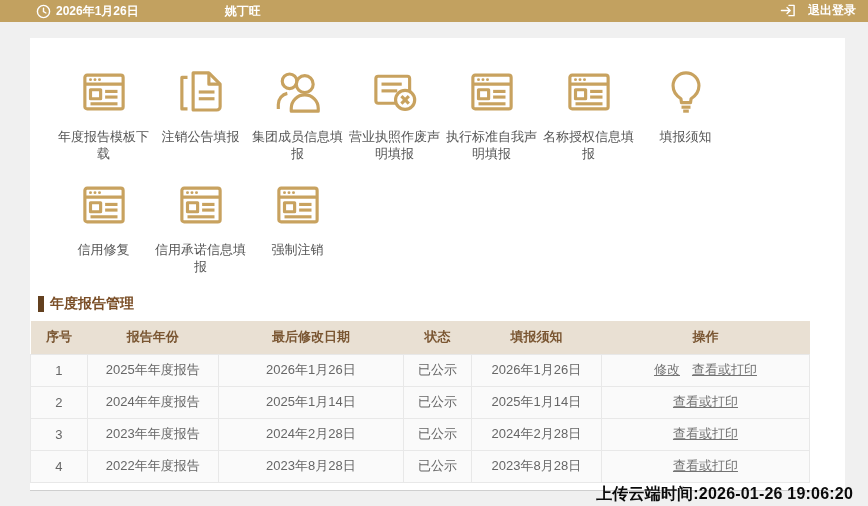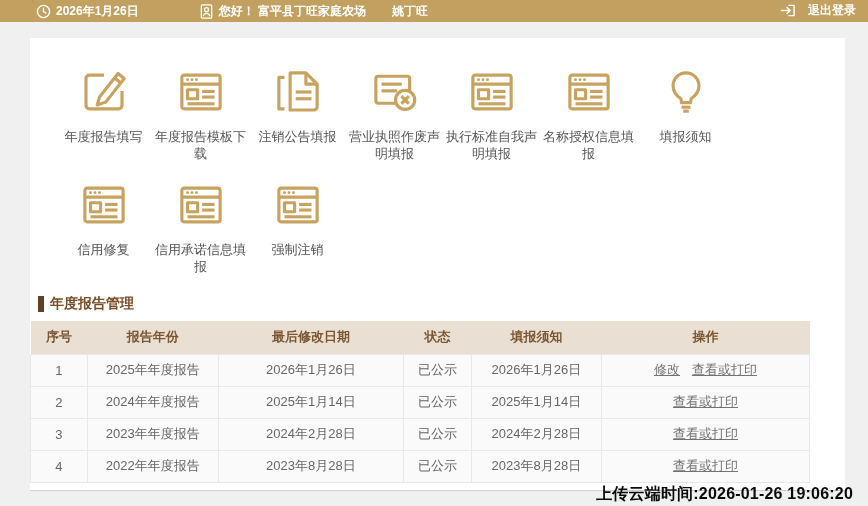--- a/index.html
+++ b/index.html
@@ -127,62 +127,54 @@
 <div class="topbar">
   <div class="topbar-left">
     <span class="tb-item">
       <svg width="15" height="15" viewBox="0 0 16 16" fill="none" stroke="#fff" stroke-width="1.5" stroke-linecap="round">
         <circle cx="8" cy="8" r="6.5"></circle>
           <path d="M8 4.5 V8 l2.6 1.6"></path>
       </svg>
       <span>2026年1月26日</span>
     </span>
     <span class="tb-sep"></span>
-    <span class="tb-item">
-      <svg width="15" height="15" viewBox="0 0 16 16" fill="none" stroke="#fff" stroke-width="1.4" stroke-linecap="round">
-        <rect x="2.5" y="1" width="11" height="14" rx="1"></rect>
-        <circle cx="8" cy="6" r="2.1"></circle>
-        <path d="M4.6 12.5 a3.6 3.6 0 0 1 6.8 0"></path>
-      </svg>
-      <span>您好！ 富平县丁旺家庭农场</span>
-    </span>
     <span class="tb-user-sep"></span>
     <span>姚丁旺</span>
   </div>
   <div class="topbar-right">
     <span class="logout">
       <svg width="16" height="15" viewBox="0 0 17 16" fill="none" stroke="#fff" stroke-width="1.5" stroke-linecap="round" stroke-linejoin="round">
         <path d="M9.5 2.5 H15 v11 H9.5"></path>
         <path d="M1.5 8 h9 M7.5 4.8 L10.8 8 7.5 11.2"></path>
       </svg>
       <span>退出登录</span>
     </span>
   </div>
 </div>
 
 <div class="panel">
 
   <div class="icon-grid row1">
     <div class="grid-item">
       <svg width="54" height="54" viewBox="0 0 48 48">
-          <use href="#ic-edit"></use>
-        </svg>
-      <div class="gi-label">年度报告填写</div>
-    </div>
-    <div class="grid-item">
-      <svg width="54" height="54" viewBox="0 0 48 48">
           <use href="#ic-webform"></use>
         </svg>
       <div class="gi-label">年度报告模板下载</div>
     </div>
     <div class="grid-item">
       <svg width="54" height="54" viewBox="0 0 48 48">
           <use href="#ic-folddoc"></use>
         </svg>
       <div class="gi-label">注销公告填报</div>
+    </div>
+    <div class="grid-item">
+      <svg width="54" height="54" viewBox="0 0 48 48">
+          <use href="#ic-group"></use>
+        </svg>
+      <div class="gi-label">集团成员信息填报</div>
     </div>
     <div class="grid-item">
       <svg width="54" height="54" viewBox="0 0 48 48">
           <use href="#ic-void"></use>
         </svg>
       <div class="gi-label">营业执照作废声明填报</div>
     </div>
     <div class="grid-item">
       <svg width="54" height="54" viewBox="0 0 48 48">
           <use href="#ic-webform"></use>

